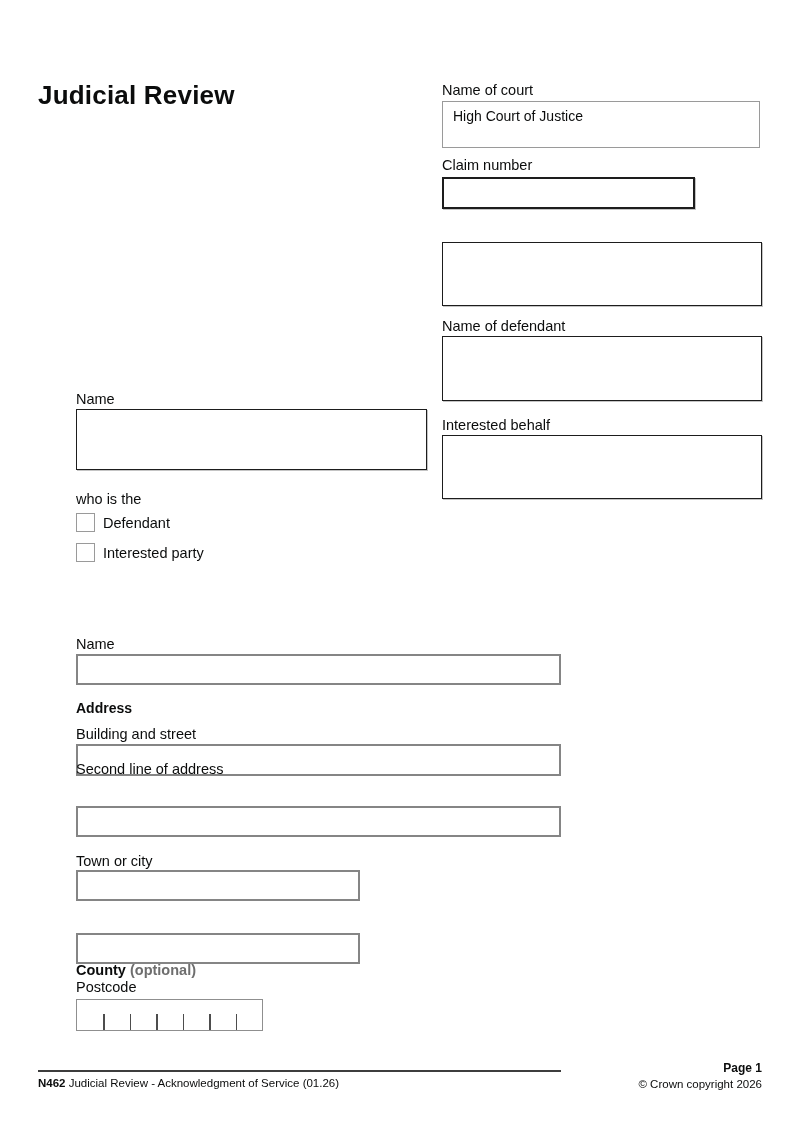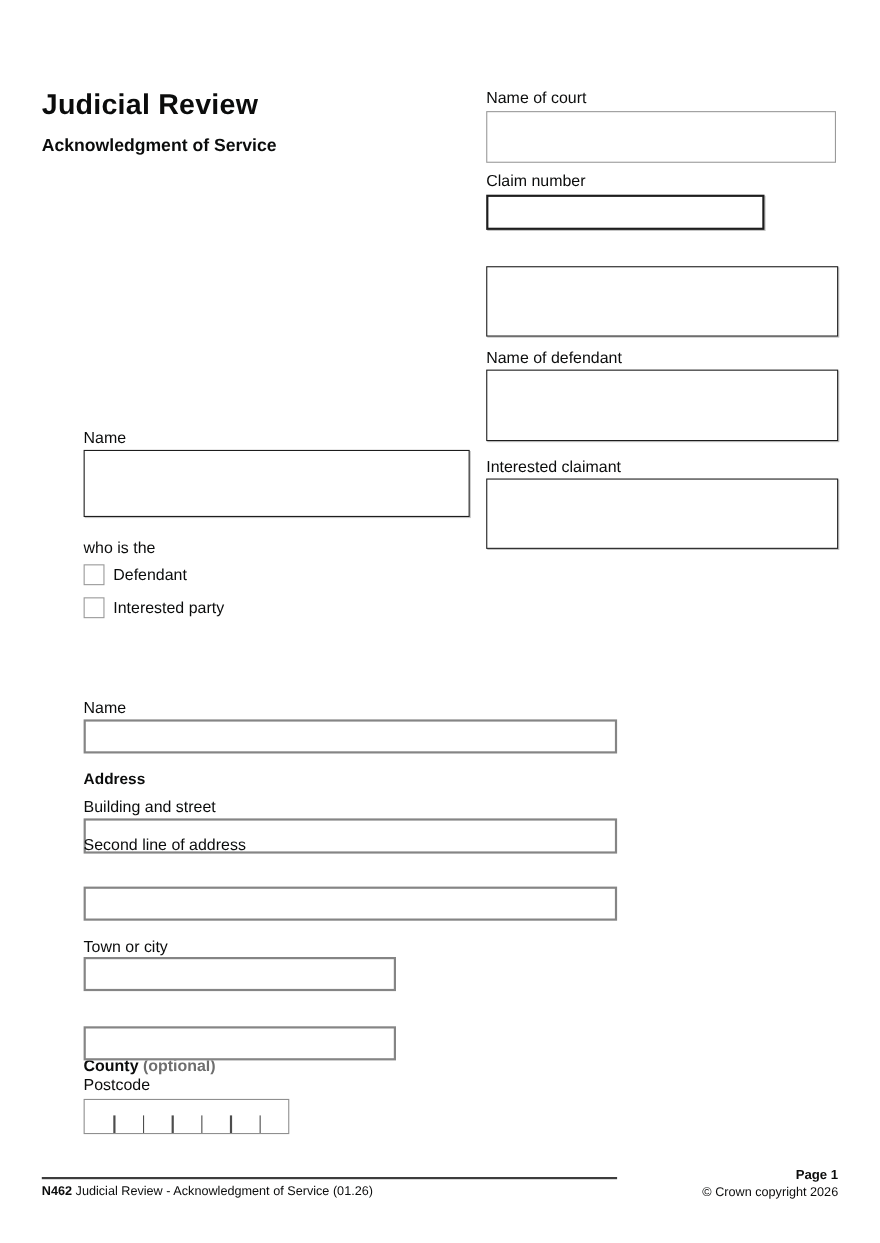--- a/index.html
+++ b/index.html
@@ -49,35 +49,35 @@
   .footer-line { border-top: 2px solid #3d3d3d; }
   .footer-text { font-size: 11.5px; }
   .page-num { font-size: 12px; font-weight: 700; }
 </style>
 </head>
 <body>
 
 <div class="page">
 
   <div class="abs title" style="left:38px; top:80px;">Judicial Review</div>
-  <div class="abs subtitle" style="left:38px; top:124px;">Acknowledgment of Service</div>
 
   <div class="abs label" style="left:442px; top:81px;">Name of court</div>
   <div class="field b-gray-thin court-text" style="left:442px; top:101px; width:318px; height:47px;">
+    <div>High Court of Justice</div>
   </div>
 
   <div class="abs label" style="left:442px; top:156px;">Claim number</div>
   <div class="field b-black-thick" style="left:442px; top:177px; width:253px; height:32px;"></div>
 
   <div class="field b-black" style="left:442px; top:242px; width:320px; height:64px;"></div>
 
   <div class="abs label" style="left:442px; top:317px;">Name of defendant</div>
   <div class="field b-black" style="left:442px; top:336px; width:320px; height:65px;"></div>
 
-  <div class="abs label" style="left:442px; top:416px;">Interested claimant</div>
+  <div class="abs label" style="left:442px; top:416px;">Interested behalf</div>
   <div class="field b-black" style="left:442px; top:435px; width:320px; height:64px;"></div>
 
 
   <div class="abs label" style="left:76px; top:390px;">Name</div>
   <div class="field b-black" style="left:76px; top:409px; width:351px; height:61px;"></div>
 
   <div class="abs label" style="left:76px; top:490px;">who is the</div>
 
   <div class="checkbox" style="left:76px; top:513px;"></div>
   <div class="cb-label" style="left:103px; top:515px;">Defendant</div>

